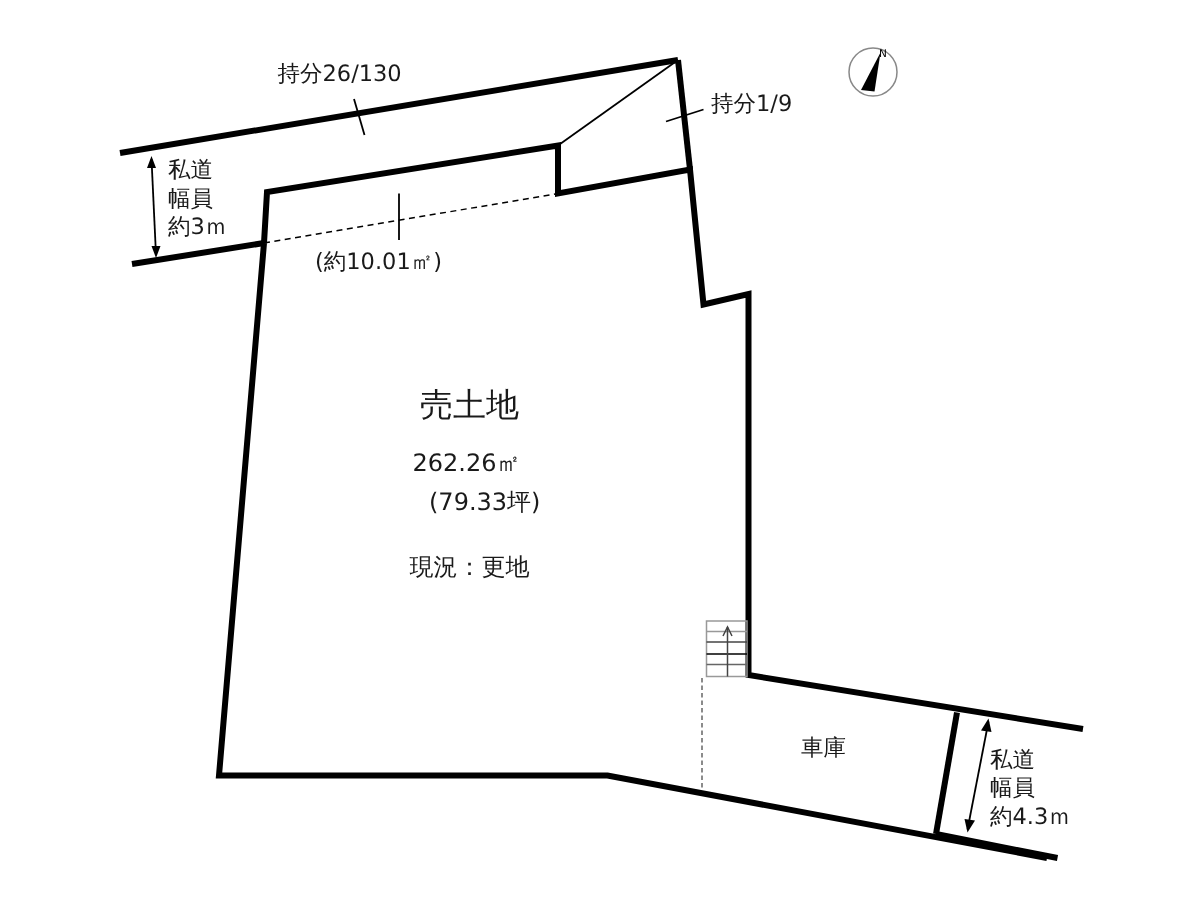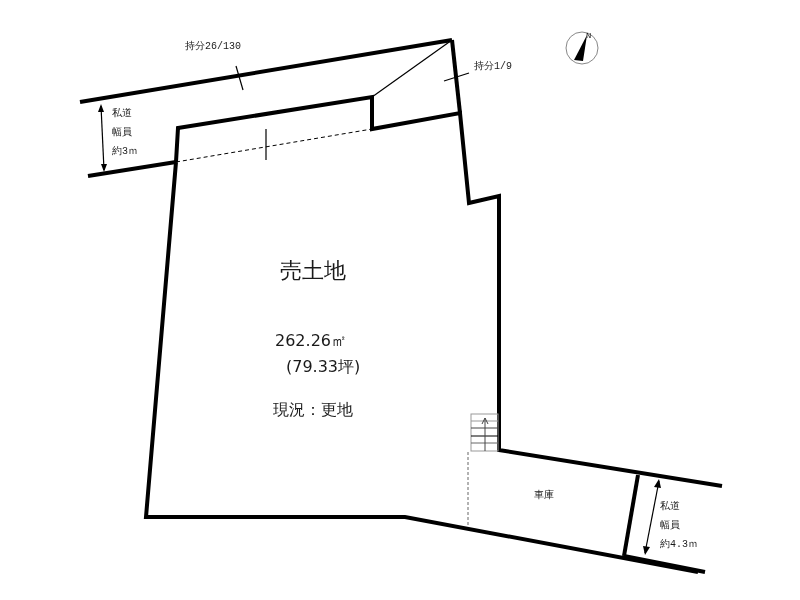--- a/index.html
+++ b/index.html
@@ -1,21 +1,21 @@
 <!DOCTYPE html>
 <html><head>
 <meta charset="utf-8">
 <style>
   html, body { margin: 0; padding: 0; background: #ffffff; }
   body { width: 800px; height: 600px; position: relative; overflow: hidden;
          font-family: "DejaVu Sans", sans-serif; color: #1a1a1a; }
   svg.plan { position: absolute; left: 0; top: 0; }
   .lbl { position: absolute; white-space: nowrap; line-height: 1; }
-  .small { font-size: 10px; font-family: Liberation Mono, monospace; }
-  .med { font-size: 16px; margin-top: 32px; }
+  .small { font-size: 15px; }
+  .med { font-size: 16px; }
   .big { font-size: 22px; text-align: right; }
   .stack { line-height: 19px; }
 </style>
 </head>
 <body>
 
 <svg class="plan" width="800" height="600" viewBox="0 0 800 600">
 
   <line x1="80" y1="102" x2="452" y2="40" stroke="#000" stroke-width="4"></line>
 
@@ -74,20 +74,21 @@
 <div class="lbl small" style="left:185px; top:42px;">持分26/130</div>
 <div class="lbl small" style="left:474px; top:62px;">持分1/9</div>
 
 <div class="lbl small stack" style="left:112px; top:104px; width:48px;">
   <div>私道</div>
   <div>幅員</div>
   <div>約3ｍ</div>
 </div>
 
 <div class="lbl small stack" style="left:210px; top:165px; width:112px;">
+  <div>(約10.01㎡)</div>
 </div>
 
 <div class="lbl big" style="left:280px; top:260px;">売土地</div>
 <div class="lbl med" style="left:275px; top:301px;">262.26㎡</div>
 <div class="lbl med" style="left:286px; top:327px;">(79.33坪)</div>
 <div class="lbl med" style="left:273px; top:370px;">現況：更地</div>
 
 <div class="lbl small" style="left:534px; top:491px;">車庫</div>
 
 <div class="lbl small stack" style="left:660px; top:497px; width:66px;">

